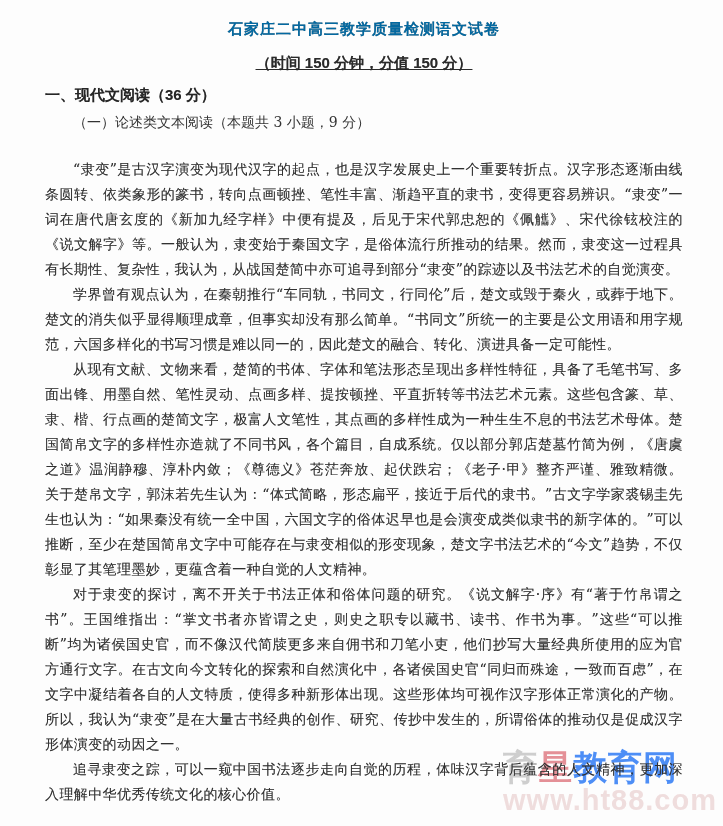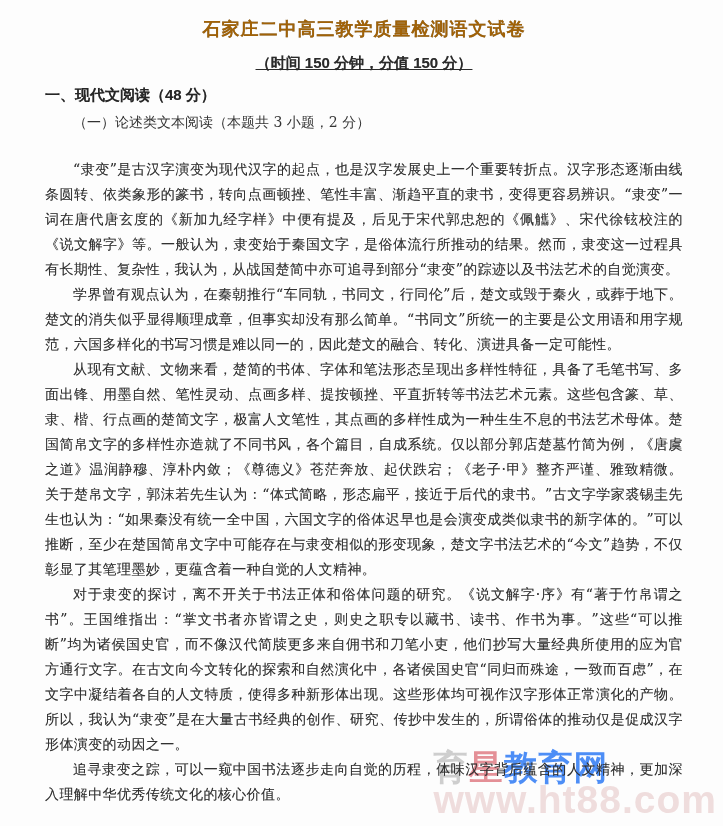--- a/index.html
+++ b/index.html
@@ -18,24 +18,24 @@
   .content {
     position: relative;
     z-index: 1;
     padding: 14px 40px 0 45px;
   }
   .paper-title {
     margin: 0;
     text-align: center;
     font-family: "Liberation Sans", "DejaVu Sans", sans-serif;
     font-weight: bold;
-    font-size: 18px;
+    font-size: 15px;
     line-height: 30px;
     letter-spacing: 1px;
-    color: #a16207;
+    color: #0369a1;
     text-shadow: 0 0 0.6px rgba(40,40,40,0.5);
   }
   .paper-subtitle {
     margin: 8px 0 0 0;
     text-align: center;
     font-family: "Liberation Sans", "DejaVu Sans", sans-serif;
     font-weight: bold;
     font-size: 15px;
     line-height: 22px;
     color: #2a2a2a;
@@ -87,21 +87,21 @@
     font-weight: bold;
     user-select: none;
   }
   .wm-name {
     font-size: 34px;
     line-height: 38px;
     letter-spacing: 1px;
     opacity: 0.9;
   }
   .wm-url {
-    font-size: 39px;
+    font-size: 29px;
     line-height: 28px;
     letter-spacing: 1px;
     opacity: 0.9;
   }
 </style>
 </head>
 <body>
 
 <div class="page">
 
@@ -109,22 +109,22 @@
     <div class="wm-name">
       <span style="color:#c9c9c9">育</span><span style="color:#e2858d">星</span><span style="color:#3b82f6">教育网</span>
     </div>
     <div class="wm-url" style="color:#eedada">www.ht88.com</div>
   </div>
 
   <div class="content">
     <h1 class="paper-title">石家庄二中高三教学质量检测语文试卷</h1>
     <h2 class="paper-subtitle">（时间 150 分钟，分值 150 分）</h2>
 
-    <div class="section-heading">一、现代文阅读（48 分）</div>
-    <div class="subsection-heading">（一）论述类文本阅读（本题共 3 小题，2 分）</div>
+    <div class="section-heading">一、现代文阅读（36 分）</div>
+    <div class="subsection-heading">（一）论述类文本阅读（本题共 3 小题，9 分）</div>
 
     <div class="passage">
       <p>“隶变”是古汉字演变为现代汉字的起点，也是汉字发展史上一个重要转折点。汉字形态逐渐由线条圆转、依类象形的篆书，转向点画顿挫、笔性丰富、渐趋平直的隶书，变得更容易辨识。“隶变”一词在唐代唐玄度的《新加九经字样》中便有提及，后见于宋代郭忠恕的《佩觿》、宋代徐铉校注的《说文解字》等。一般认为，隶变始于秦国文字，是俗体流行所推动的结果。然而，隶变这一过程具有长期性、复杂性，我认为，从战国楚简中亦可追寻到部分“隶变”的踪迹以及书法艺术的自觉演变。</p>
       <p>学界曾有观点认为，在秦朝推行“车同轨，书同文，行同伦”后，楚文或毁于秦火，或葬于地下。楚文的消失似乎显得顺理成章，但事实却没有那么简单。“书同文”所统一的主要是公文用语和用字规范，六国多样化的书写习惯是难以同一的，因此楚文的融合、转化、演进具备一定可能性。</p>
       <p>从现有文献、文物来看，楚简的书体、字体和笔法形态呈现出多样性特征，具备了毛笔书写、多面出锋、用墨自然、笔性灵动、点画多样、提按顿挫、平直折转等书法艺术元素。这些包含篆、草、隶、楷、行点画的楚简文字，极富人文笔性，其点画的多样性成为一种生生不息的书法艺术母体。楚国简帛文字的多样性亦造就了不同书风，各个篇目，自成系统。仅以部分郭店楚墓竹简为例，《唐虞之道》温润静穆、淳朴内敛；《尊德义》苍茫奔放、起伏跌宕；《老子·甲》整齐严谨、雅致精微。关于楚帛文字，郭沫若先生认为：“体式简略，形态扁平，接近于后代的隶书。”古文字学家裘锡圭先生也认为：“如果秦没有统一全中国，六国文字的俗体迟早也是会演变成类似隶书的新字体的。”可以推断，至少在楚国简帛文字中可能存在与隶变相似的形变现象，楚文字书法艺术的“今文”趋势，不仅彰显了其笔理墨妙，更蕴含着一种自觉的人文精神。</p>
       <p>对于隶变的探讨，离不开关于书法正体和俗体问题的研究。《说文解字·序》有“著于竹帛谓之书”。王国维指出：“掌文书者亦皆谓之史，则史之职专以藏书、读书、作书为事。”这些“可以推断”均为诸侯国史官，而不像汉代简牍更多来自佣书和刀笔小吏，他们抄写大量经典所使用的应为官方通行文字。在古文向今文转化的探索和自然演化中，各诸侯国史官“同归而殊途，一致而百虑”，在文字中凝结着各自的人文特质，使得多种新形体出现。这些形体均可视作汉字形体正常演化的产物。所以，我认为“隶变”是在大量古书经典的创作、研究、传抄中发生的，所谓俗体的推动仅是促成汉字形体演变的动因之一。</p>
       <p>追寻隶变之踪，可以一窥中国书法逐步走向自觉的历程，体味汉字背后蕴含的人文精神，更加深入理解中华优秀传统文化的核心价值。</p>
     </div>
   </div>
 

